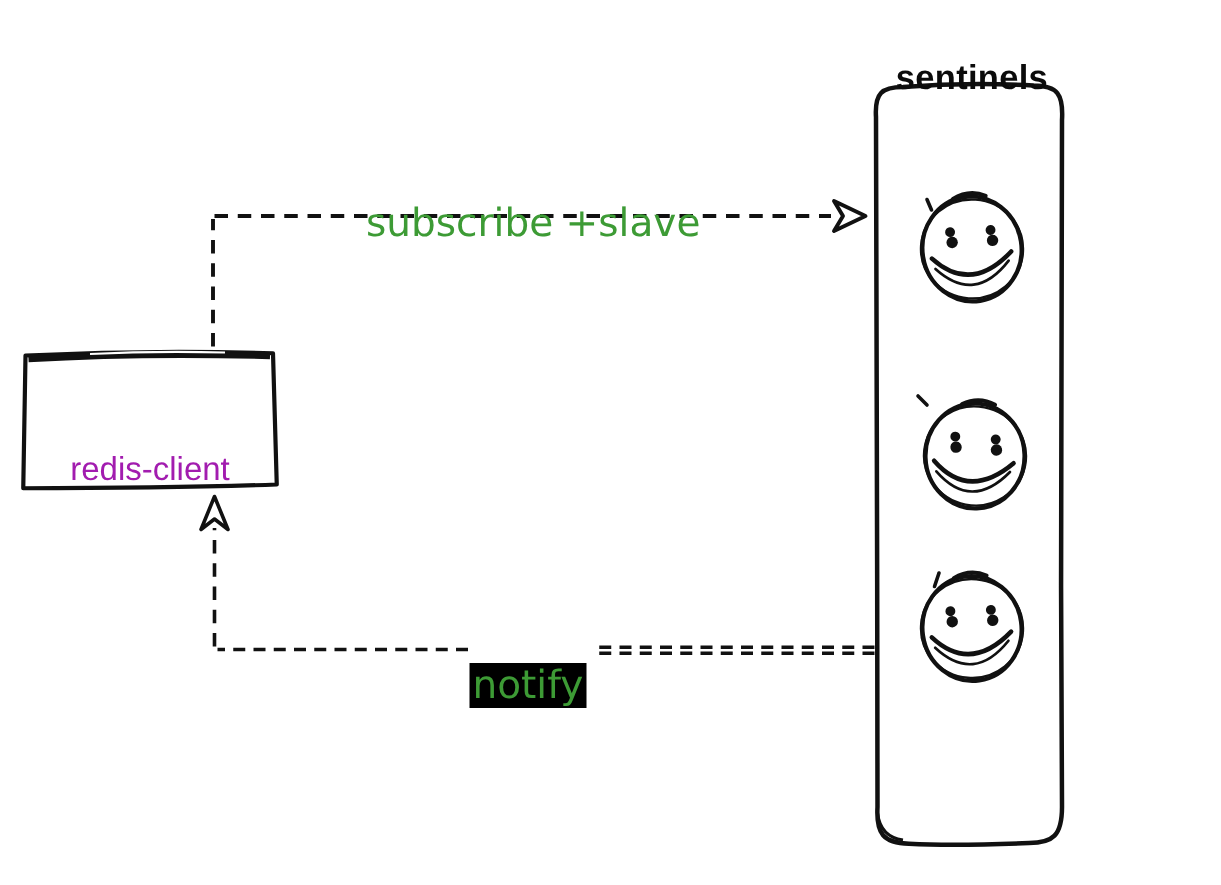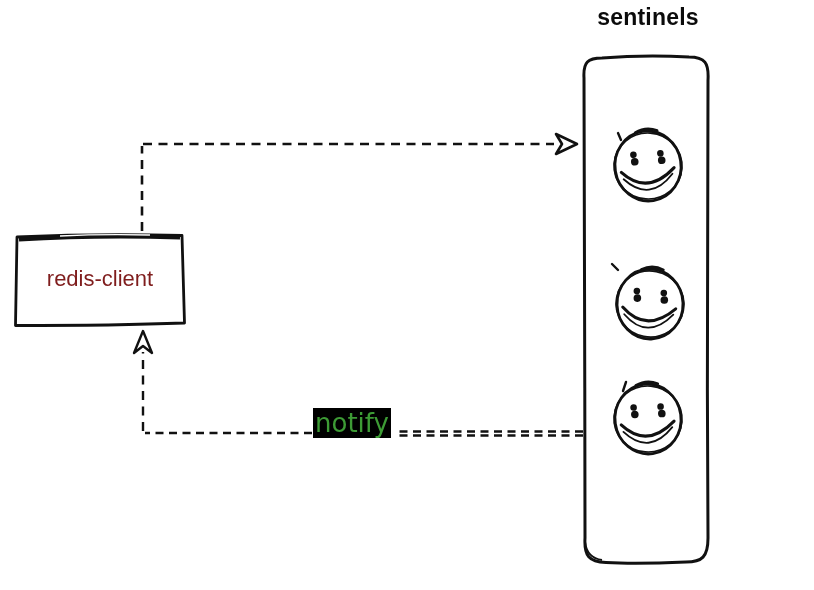--- a/index.html
+++ b/index.html
@@ -18,41 +18,42 @@
   .strokes {
     position: absolute;
     left: 0; top: 0;
     width: 814px;
     height: 590px;
   }
   .label {
     position: absolute;
     white-space: nowrap;
     user-select: none;
+    margin-top: 34px;
   }
   .title {
     left: 578px;
     top: 4px;
     width: 140px;
     text-align: center;
     font-size: 23px;
     font-weight: bold;
     color: #0b0b0b;
     letter-spacing: 0.2px;
   }
   .client-label {
     left: 15px;
     top: 233px;
     width: 170px;
     height: 92px;
     display: flex;
     align-items: center;
     justify-content: center;
     font-size: 22px;
-    color: #7f1d1d;
+    color: #a21caf;
   }
   .edge-label {
     font-family: "DejaVu Sans", sans-serif;
     font-size: 26px;
     font-weight: 500;
     color: #3d9b35;
   }
   .subscribe-label {
     left: 244px;
     top: 100px;
@@ -131,16 +132,17 @@
       <path d="M 312,433 L 145,433" stroke-dasharray="8 5.5"></path>
       <path d="M 143,431 L 143,352" stroke-dasharray="9 6.5"></path>
       <path d="M 134,353 L 143,331 L 152,353 L 143,346 Z" fill="#ffffff" stroke-linejoin="round"></path>
     </g>
   </svg>
 
   <div class="label title">sentinels</div>
 
   <div class="label client-label">redis-client</div>
 
+  <div class="label edge-label subscribe-label">subscribe +slave</div>
 
   <div class="label edge-label notify-label">notify</div>
 
 </div>
 
 </body></html>

